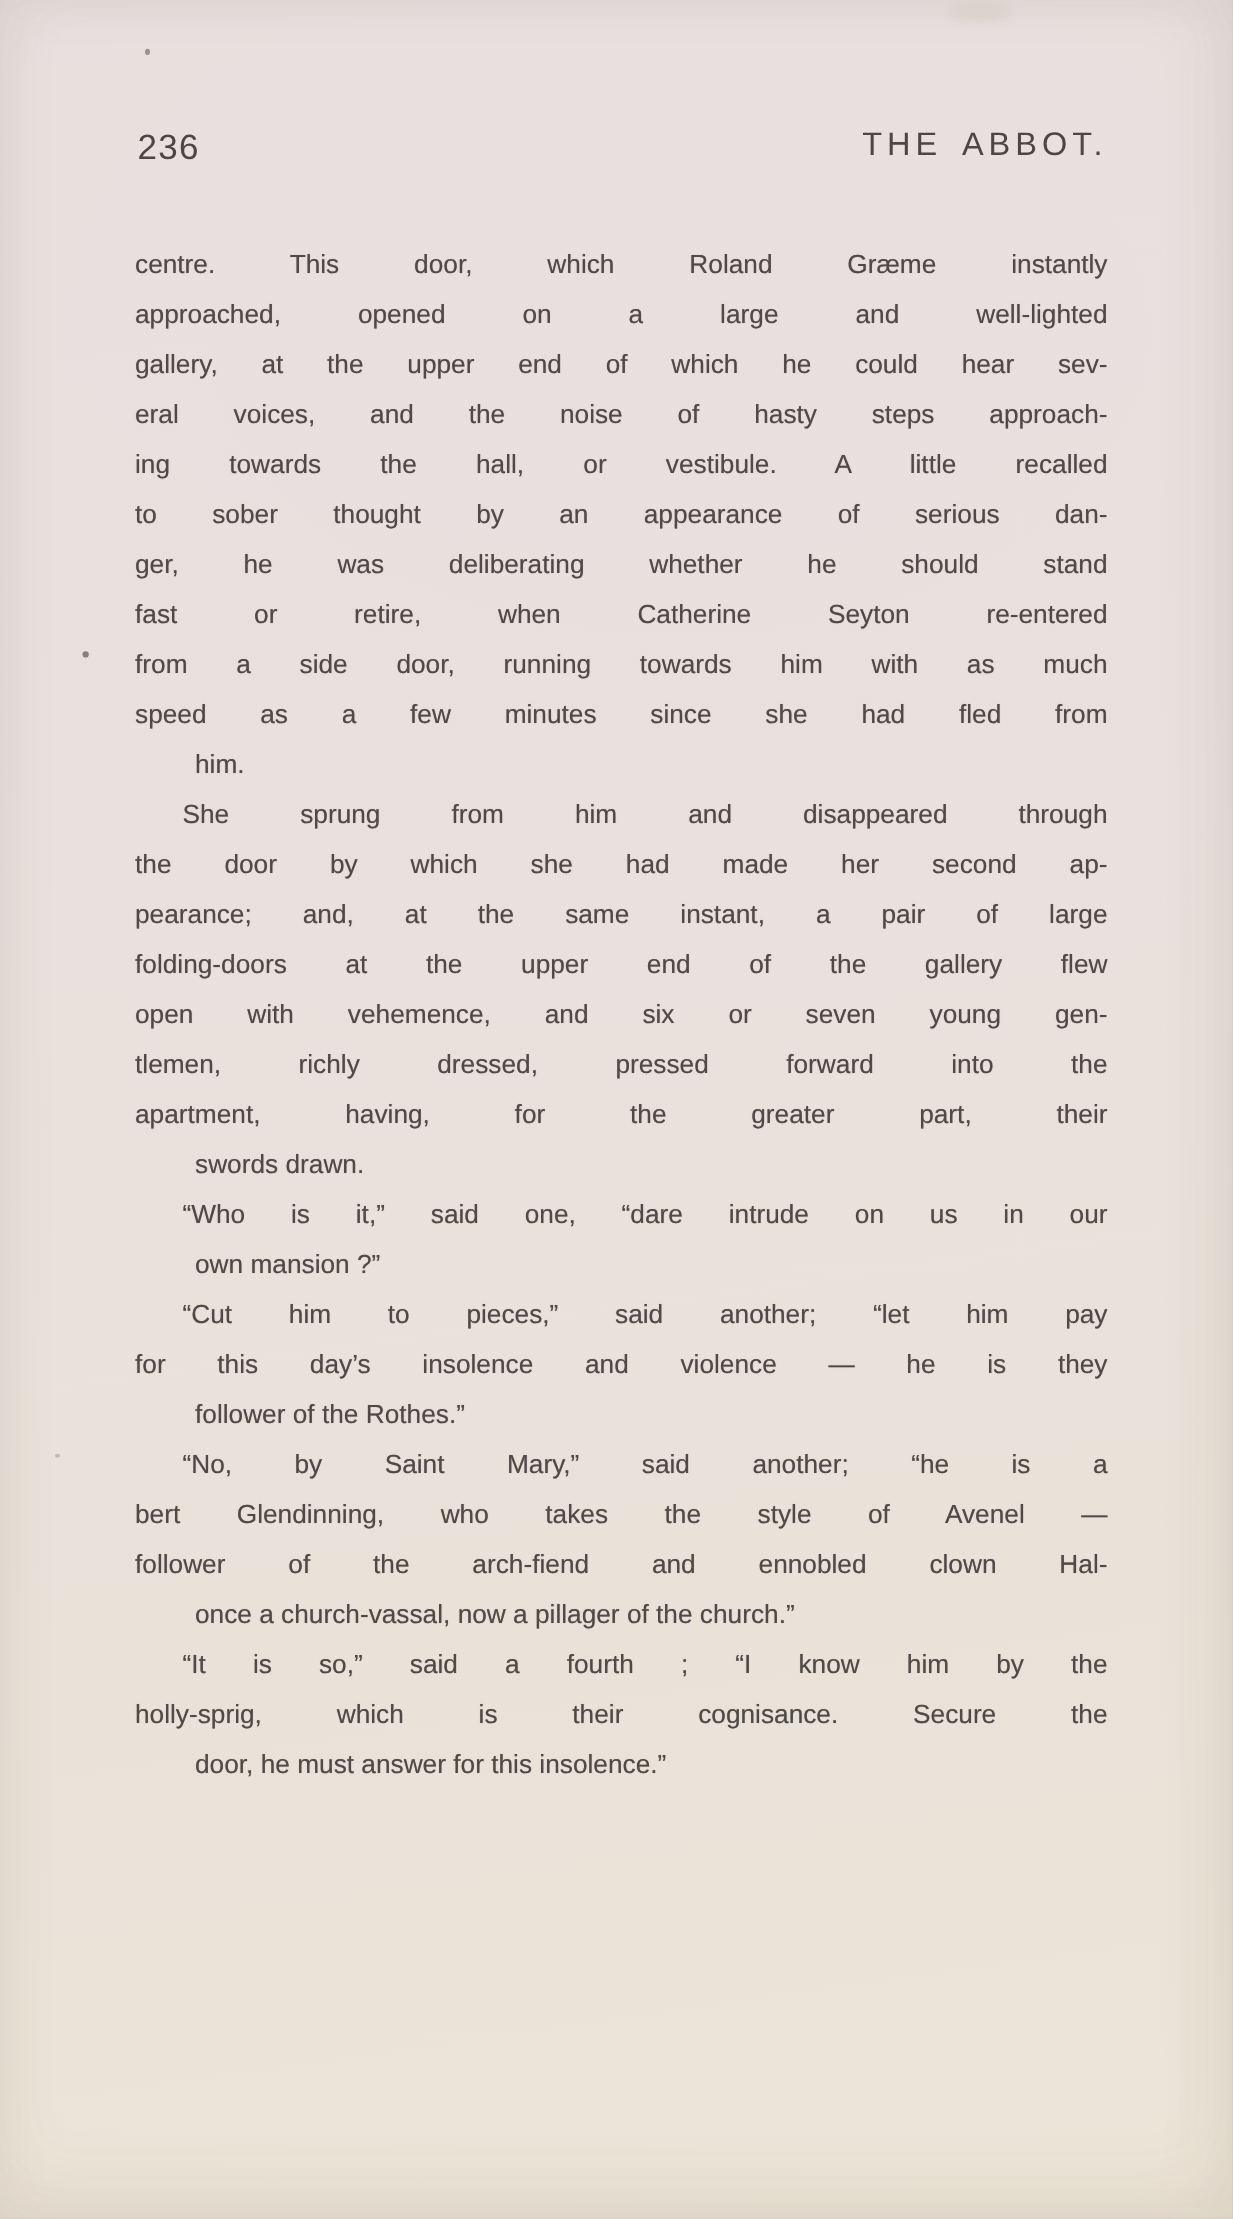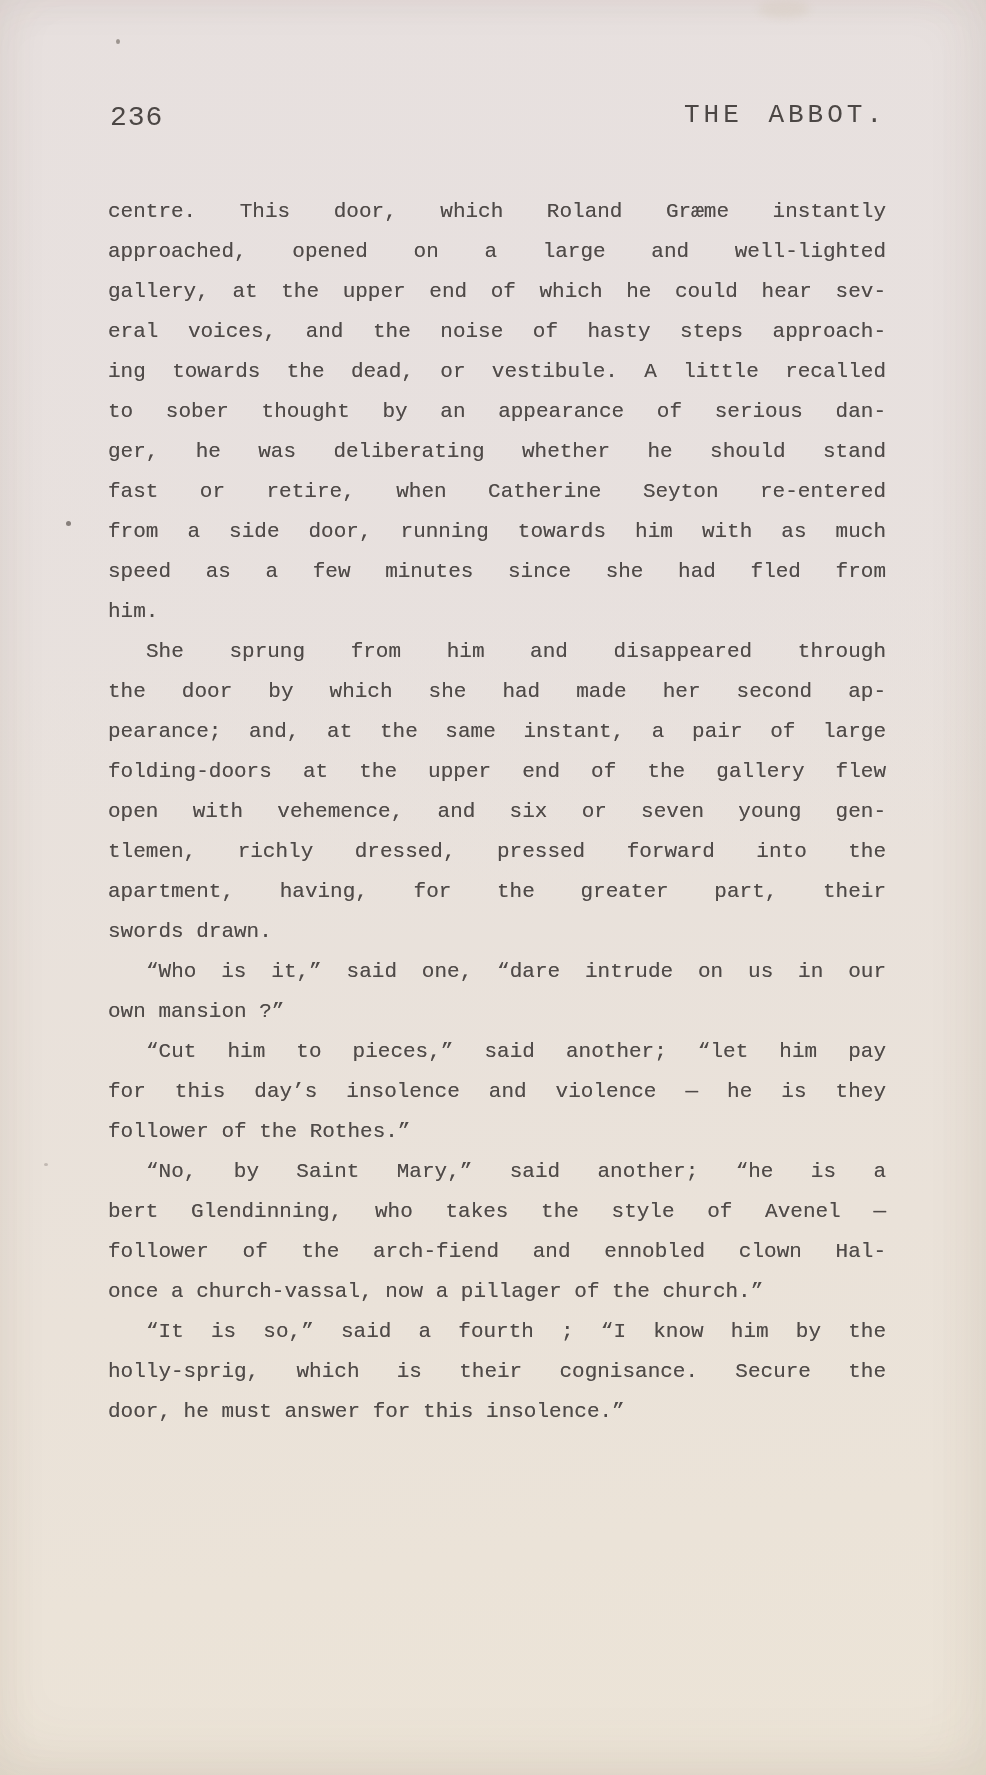--- a/index.html
+++ b/index.html
@@ -12,21 +12,21 @@
     width: 986px;
     height: 1775px;
     overflow: hidden;
     background:
       radial-gradient(ellipse 1400px 900px at 55% 15%, rgba(231,224,223,0.9), rgba(231,224,223,0) 70%),
       linear-gradient(172deg, #e7e0de 0%, #e8e1dd 35%, #eae2d9 70%, #ece4d7 100%);
     box-shadow:
       inset -18px 0 50px rgba(90, 70, 55, 0.05),
       inset 10px 0 40px rgba(90, 70, 55, 0.03),
       inset 0 -25px 60px rgba(120, 95, 60, 0.05);
-    font-family: Liberation Mono, monospace;
+    font-family: Liberation Sans, sans-serif;
     color: #4f4a48;
   }
   .page-number {
     position: absolute;
     left: 110px;
     top: 102px;
     font-size: 28px;
     letter-spacing: 1px;
     color: #4c4745;
   }
@@ -51,20 +51,21 @@
     text-shadow: 0 0 0.6px rgba(79, 74, 72, 0.55);
   }
   .para { margin: 0; }
   .line {
     text-align: justify;
     text-align-last: justify;
     white-space: normal;
   }
   .line.last {
     text-align-last: left;
+    margin-left: 48px;
   }
   .para.indent .line.first {
     text-indent: 38px;
   }
   
   .speck {
     position: absolute;
     border-radius: 50%;
   }
   .speck-1 { left: 116px; top: 39px; width: 4px; height: 5px; background: #837b74; opacity: 0.75; }
@@ -92,21 +93,21 @@
   <div class="page-number">236</div>
 
   <div class="running-head">THE ABBOT.</div>
 
   <div class="body-text" id="body-text">
       <div class="para">
         <div class="line first">centre.  This door, which Roland Græme instantly</div>
         <div class="line">approached, opened on a large and well-lighted</div>
         <div class="line">gallery, at the upper end of which he could hear sev-</div>
         <div class="line">eral voices, and the noise of hasty steps approach-</div>
-        <div class="line">ing towards the dead, or vestibule.  A little recalled</div>
+        <div class="line">ing towards the hall, or vestibule.  A little recalled</div>
         <div class="line">to sober thought by an appearance of serious dan-</div>
         <div class="line">ger, he was deliberating whether he should stand</div>
         <div class="line">fast or retire, when Catherine Seyton re-entered</div>
         <div class="line">from a side door, running towards him with as much</div>
         <div class="line">speed as a few minutes since she had fled from</div>
         <div class="line last">him.</div>
       </div>
       <div class="para indent">
         <div class="line first">She sprung from him and disappeared through</div>
         <div class="line">the door by which she had made her second ap-</div>

